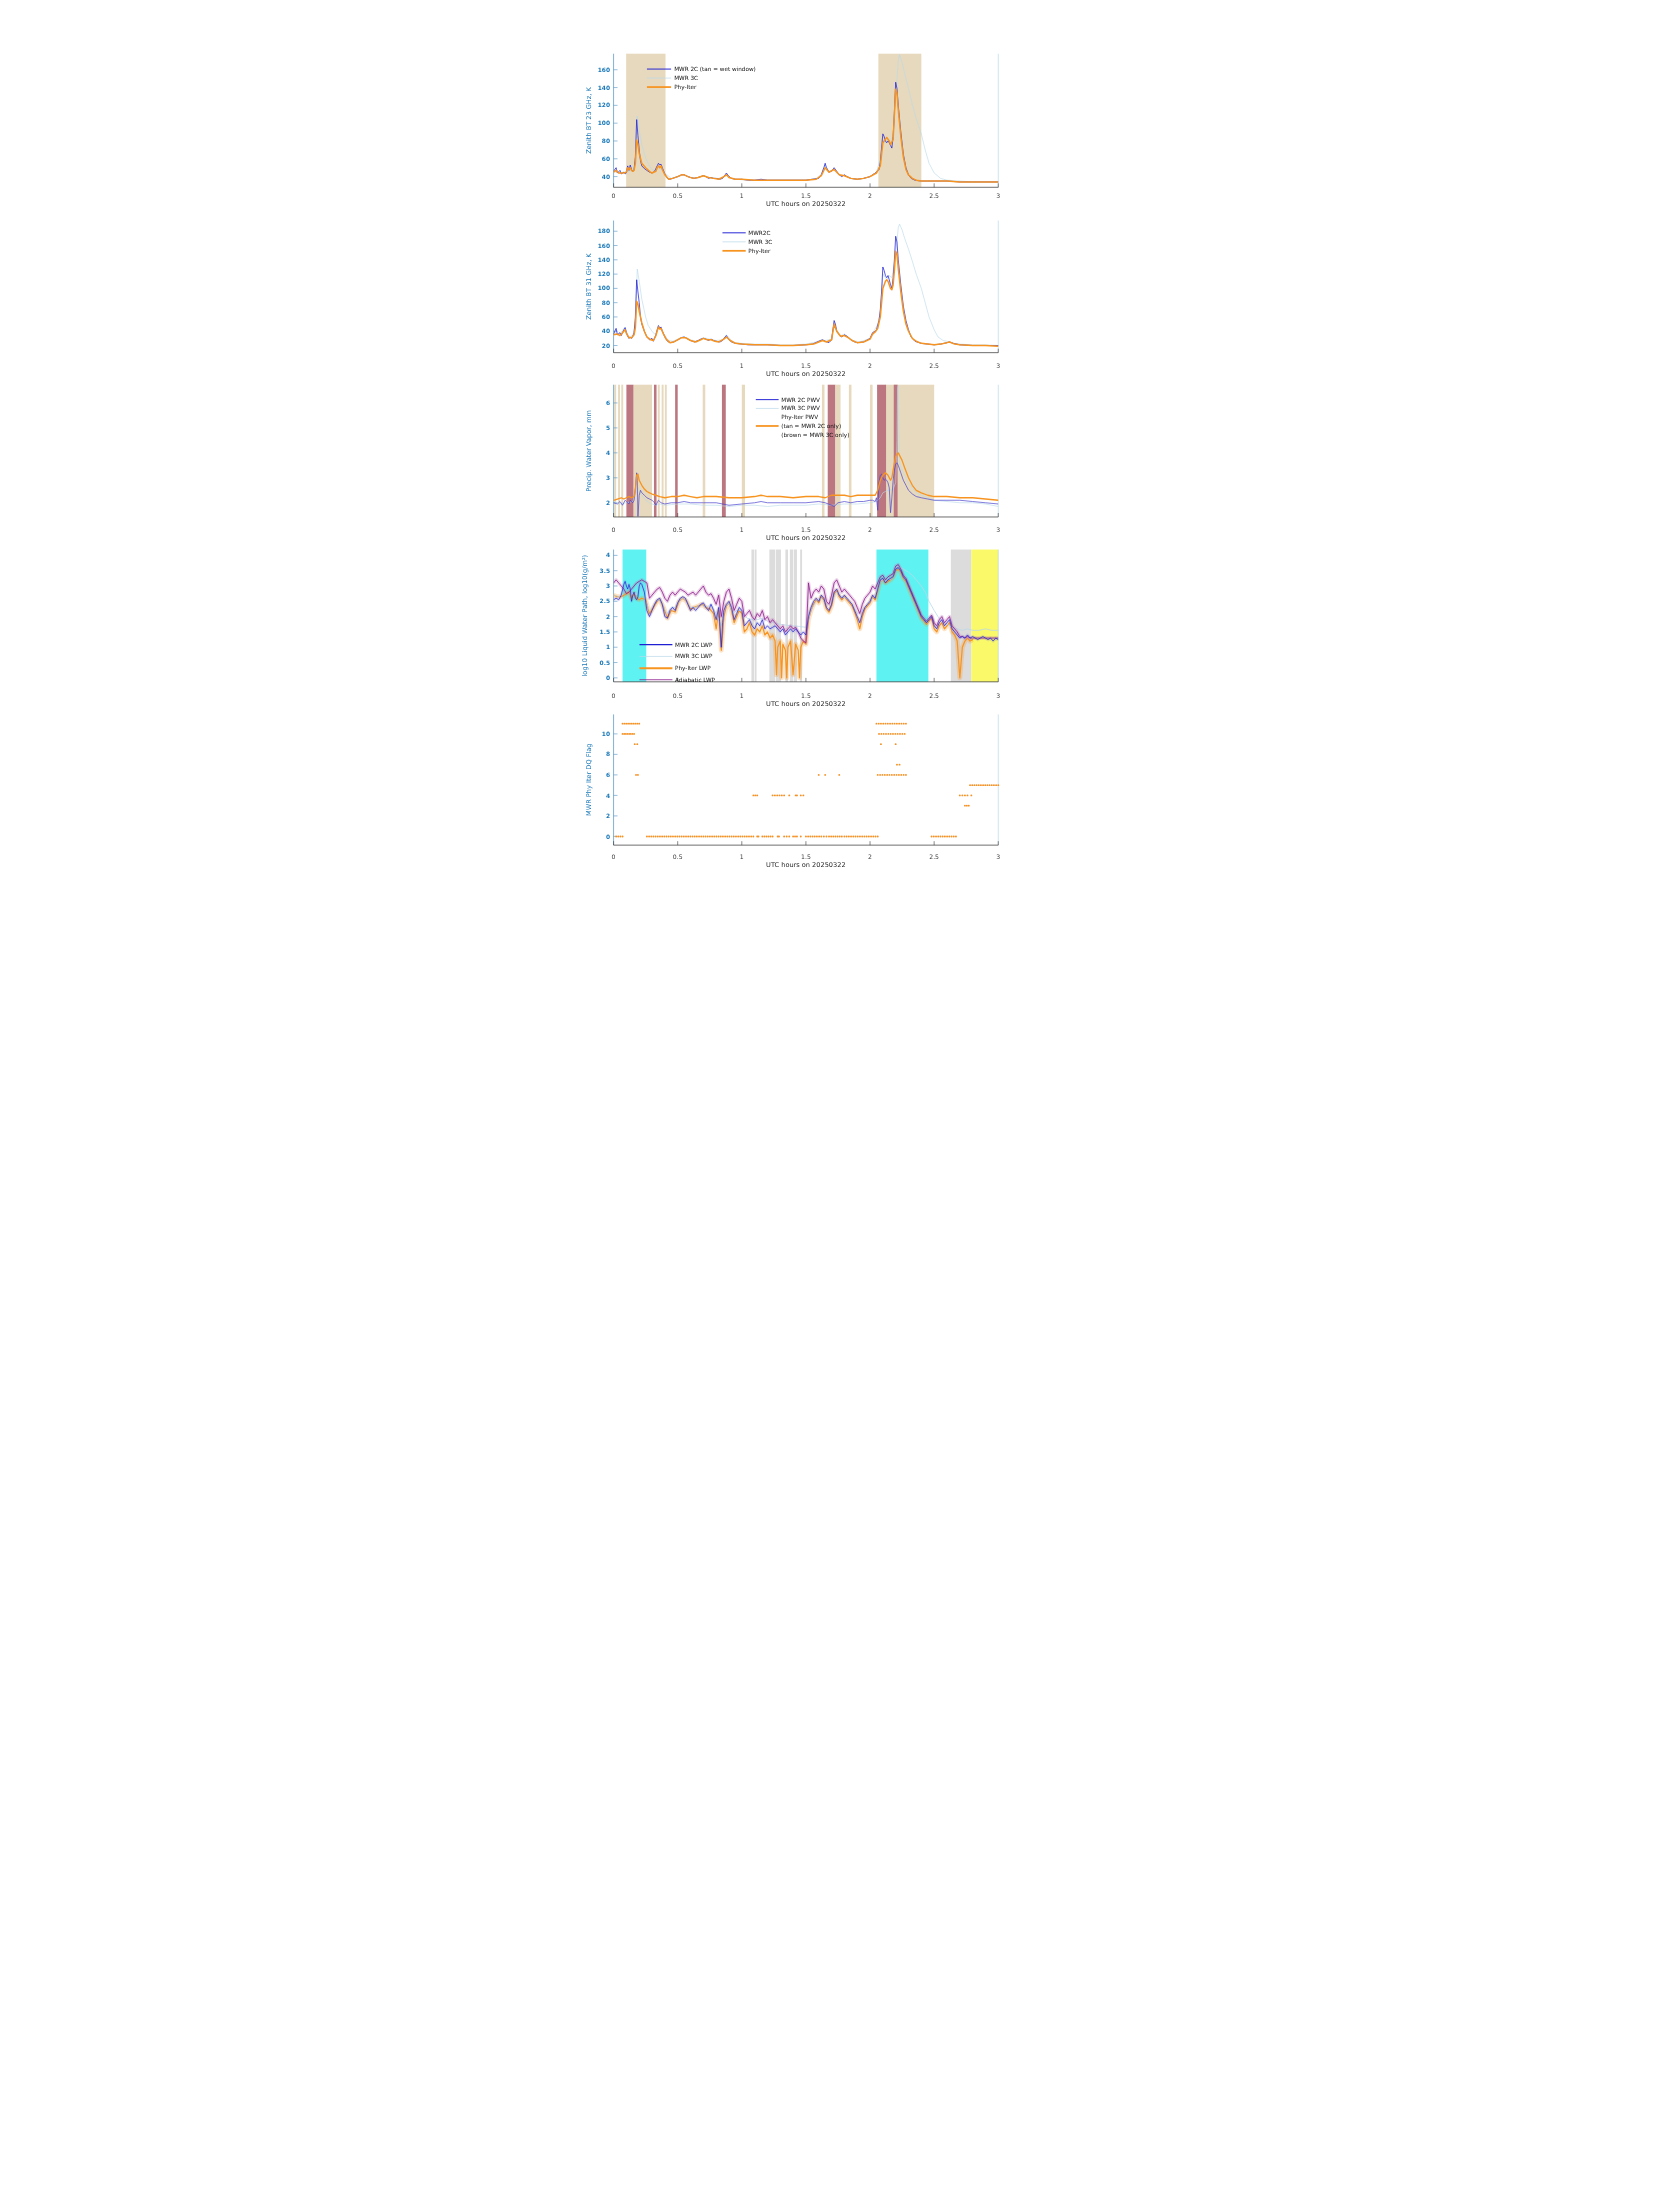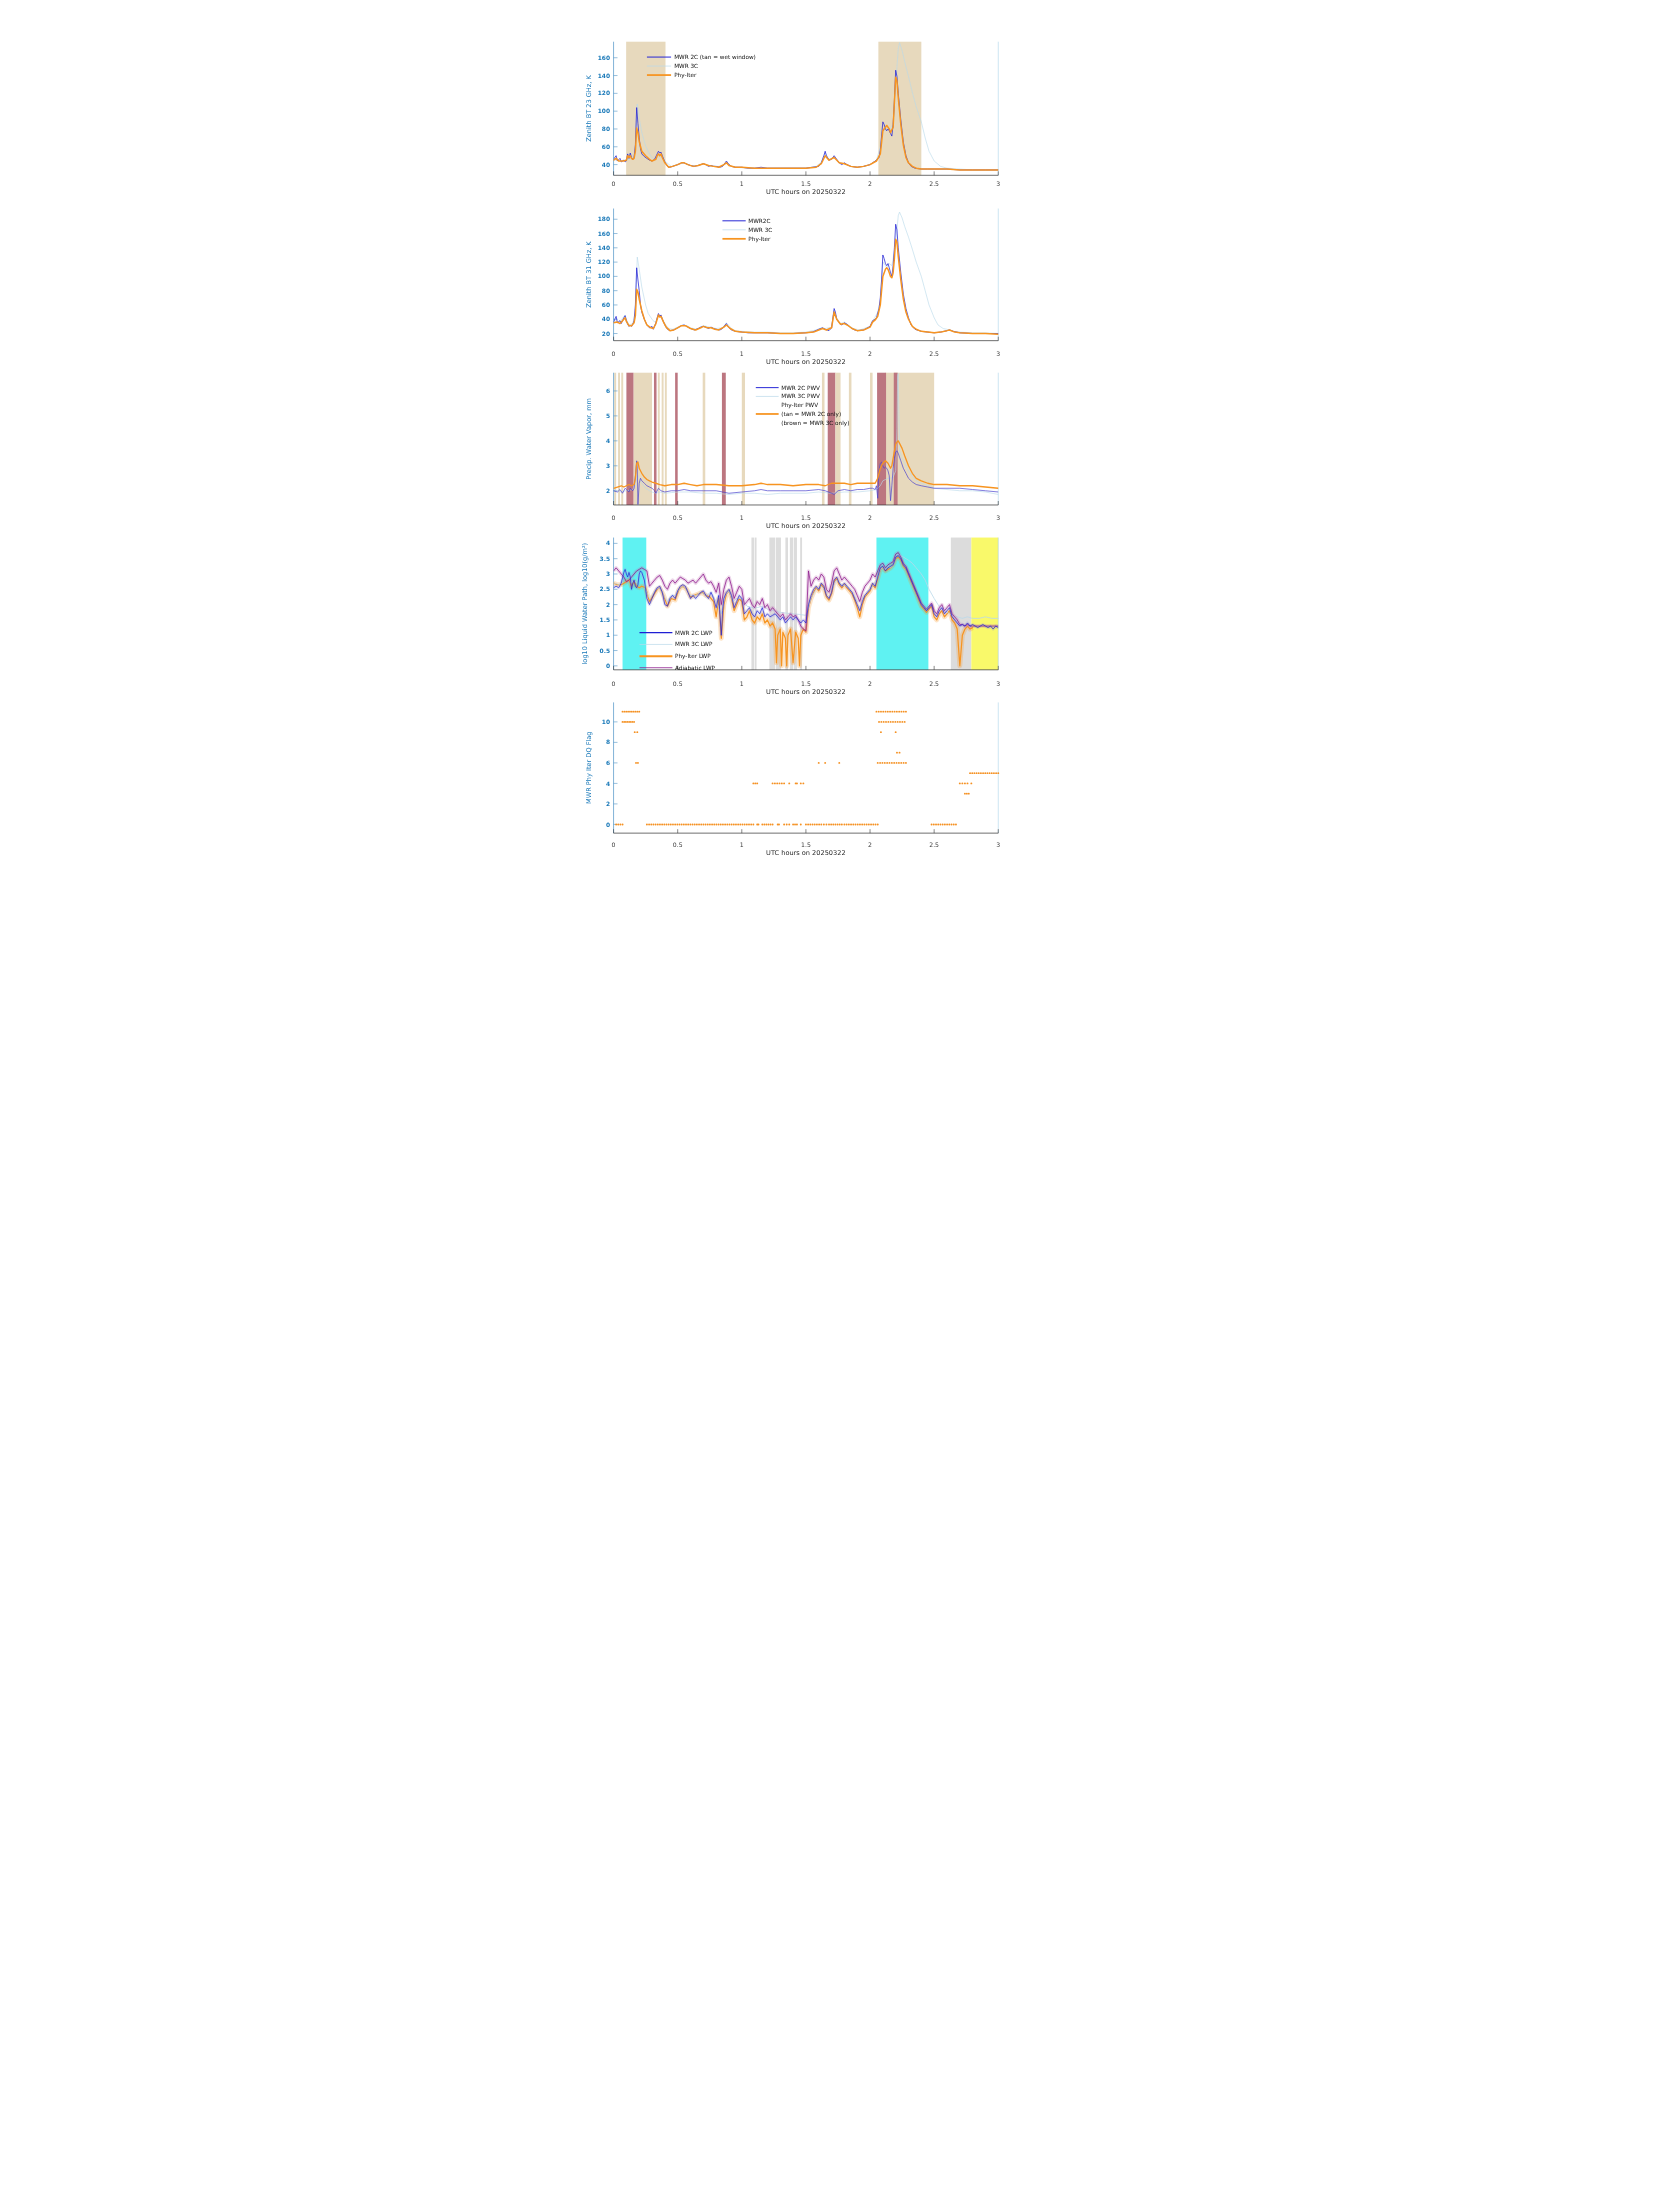--- a/index.html
+++ b/index.html
@@ -1,17 +1,17 @@
 <!DOCTYPE html>
 <html style="font-size:7px"><head>
 <meta charset="utf-8">
 <style>
   html,body{margin:0;padding:0;background:#ffffff;}
   body{font-family:"DejaVu Sans","Liberation Sans",sans-serif;}
-  #fig-wrap{position:relative;width:560px;height:878px;background:#fff;margin:0 auto;}
+  #fig-wrap{position:relative;width:560px;height:878px;background:#fff;margin:12px auto;}
   svg{display:block;}
 </style>
 </head>
 <body>
 
 <div id="fig-wrap">
   <svg id="chart" width="560" height="878" viewBox="0 0 1275 2000">
       <g>
         <clipPath id="clip-bt23">
           <rect x="124" y="95" width="876.3" height="304.3"></rect>

